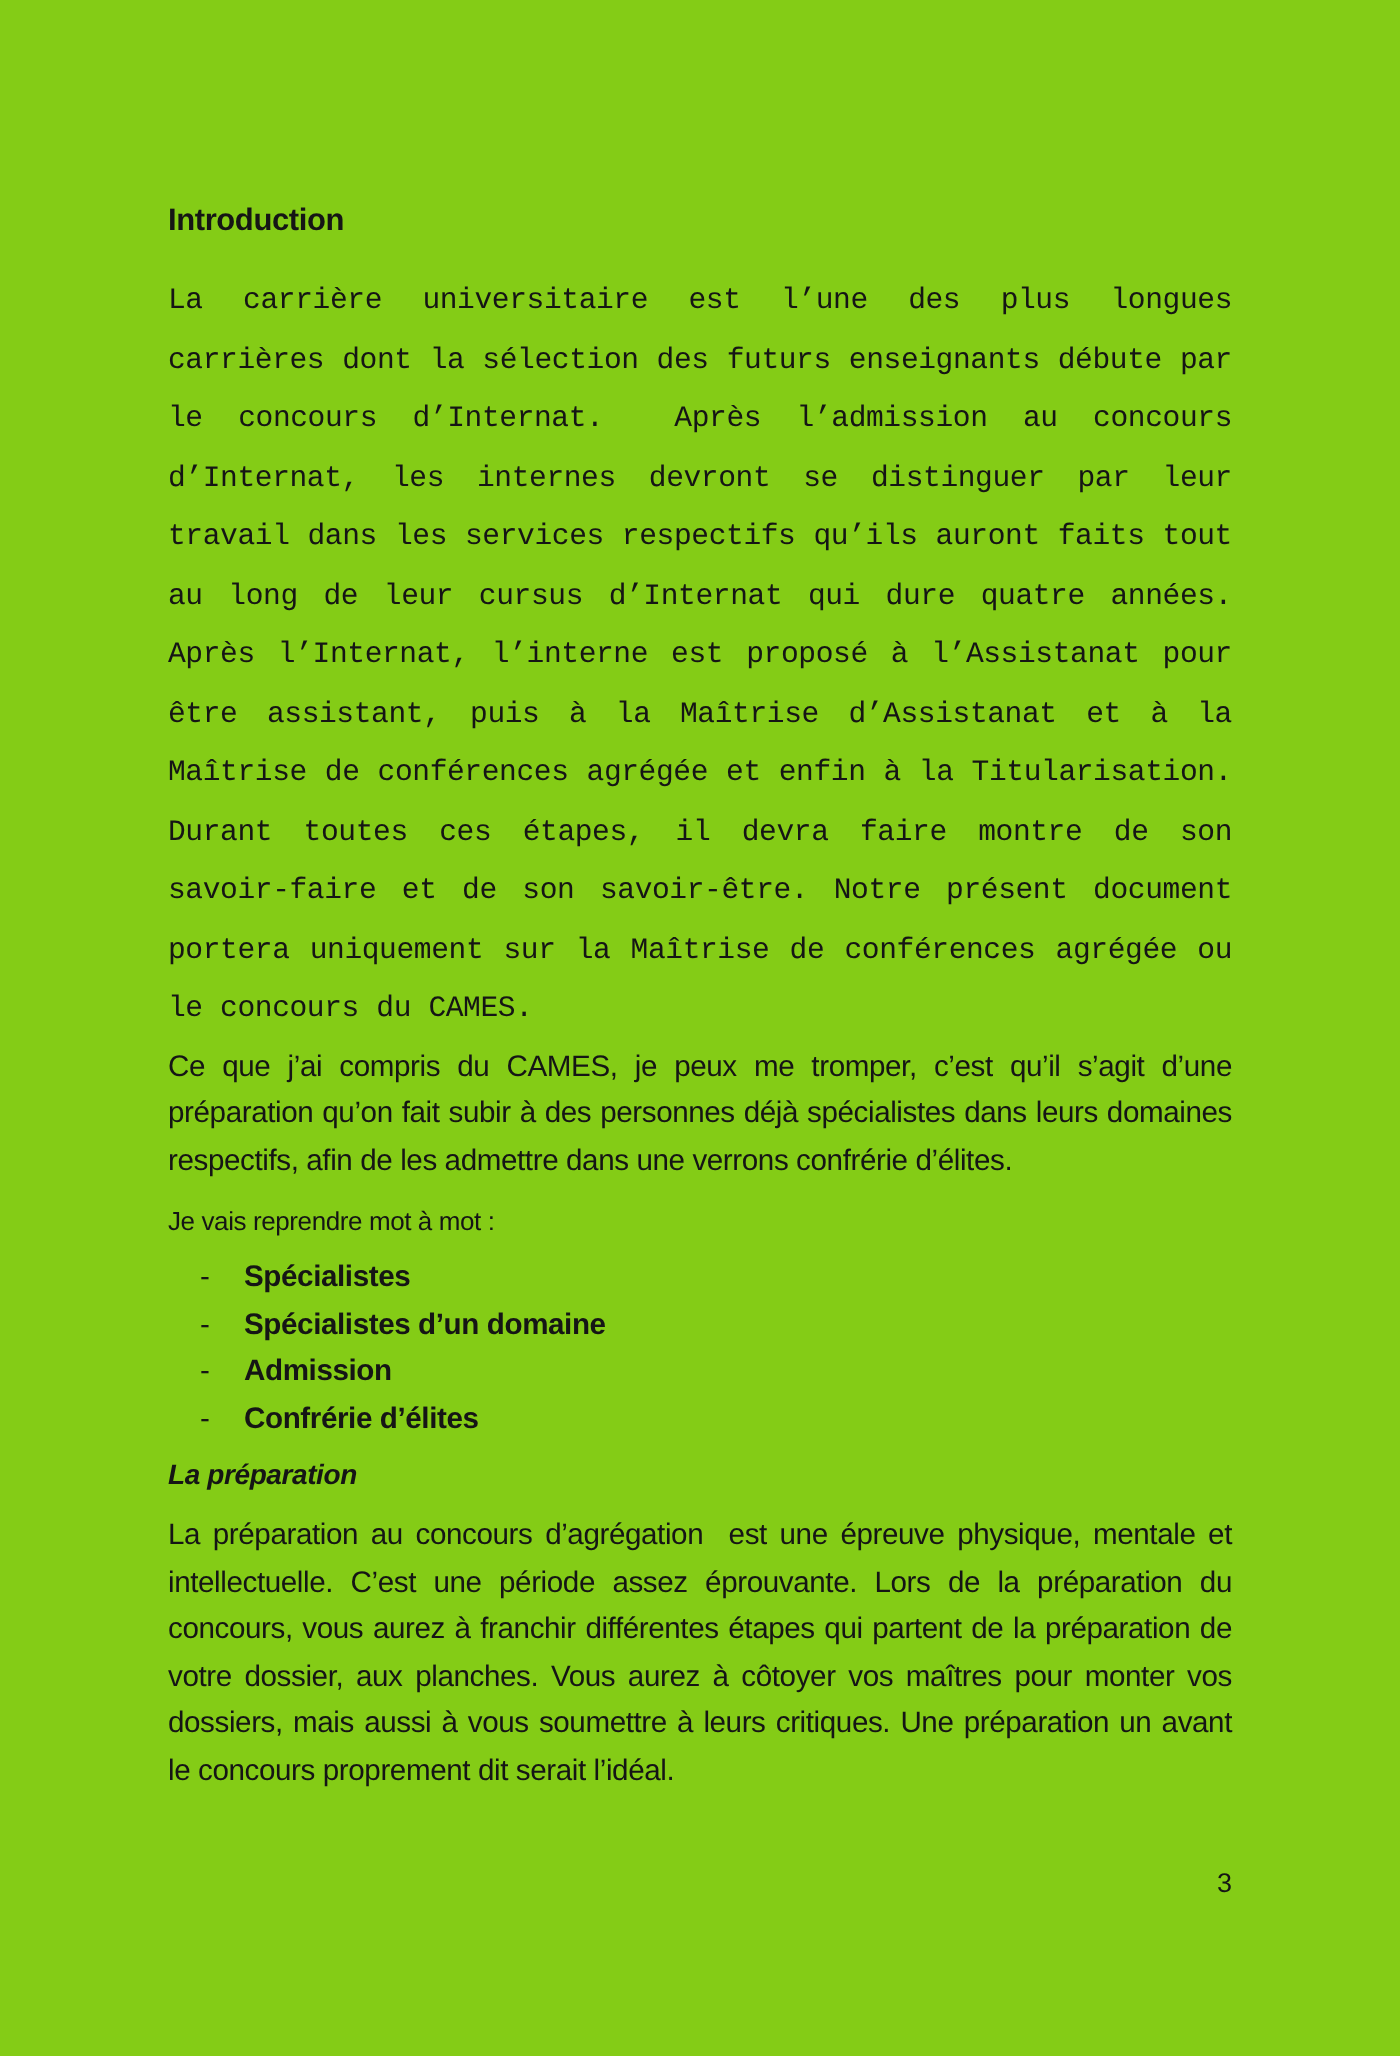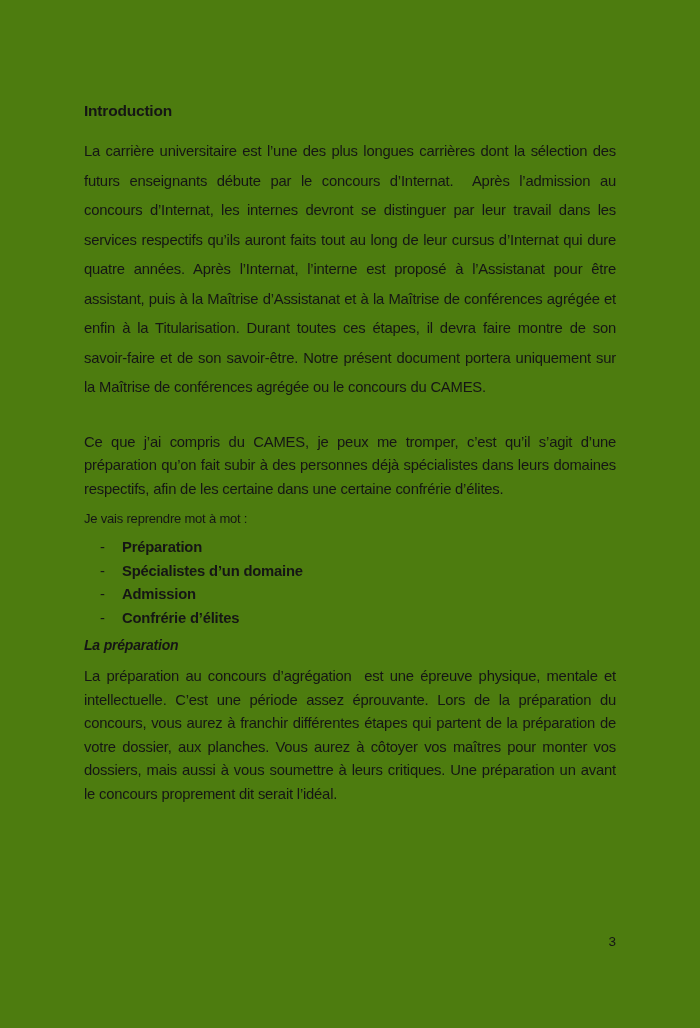--- a/index.html
+++ b/index.html
@@ -4,21 +4,21 @@
 <style>
   html, body {
     margin: 0;
     padding: 0;
     background: #ffffff;
   }
   .page {
     position: relative;
     width: 700px;
     height: 1028px;
-    background: #4d7c0f;
+    background: #84cc16;
     overflow: hidden;
     font-family: "Liberation Sans", sans-serif;
     color: #151515;
   }
   .content {
     position: absolute;
     left: 84px;
     top: 101px;
     width: 532px;
   }
@@ -30,21 +30,22 @@
     margin: 0 0 16px 0;
   }
   .para {
     font-size: 14.8px;
     letter-spacing: -0.2px;
     text-align: justify;
     margin: 0;
   }
   .para-spaced {
     line-height: 29.5px;
-    margin-bottom: 28px;
+    margin-bottom: 2px;
+    font-family: Liberation Mono, monospace;
   }
   .para-single {
     line-height: 23.5px;
   }
   .mb-understand { margin-bottom: 6px; }
   .lead-line {
     font-size: 13px;
     letter-spacing: -0.2px;
     line-height: 23.5px;
     margin: 0 0 5.5px 0;
@@ -90,28 +91,28 @@
 </head>
 <body>
 
 <div class="page">
   <div class="content">
 
     <h1 class="h-intro">Introduction</h1>
 
     <p class="para para-spaced">La carrière universitaire est l’une des plus longues carrières dont la sélection des futurs enseignants débute par le concours d’Internat.&nbsp; Après l’admission au concours d’Internat, les internes devront se distinguer par leur travail dans les services respectifs qu’ils auront faits tout au long de leur cursus d’Internat qui dure quatre années. Après l’Internat, l’interne est proposé à l’Assistanat pour être assistant, puis à la Maîtrise d’Assistanat et à la Maîtrise de conférences agrégée et enfin à la Titularisation. Durant toutes ces étapes, il devra faire montre de son savoir-faire et de son savoir-être. Notre présent document portera uniquement sur la Maîtrise de conférences agrégée ou le concours du CAMES.</p>
 
-    <p class="para para-single mb-understand">Ce que j’ai compris du CAMES, je peux me tromper, c’est qu’il s’agit d’une préparation qu’on fait subir à des personnes déjà spécialistes dans leurs domaines respectifs, afin de les certaine dans une certaine confrérie d’élites.</p>
+    <p class="para para-single mb-understand">Ce que j’ai compris du CAMES, je peux me tromper, c’est qu’il s’agit d’une préparation qu’on fait subir à des personnes déjà spécialistes dans leurs domaines respectifs, afin de les admettre dans une verrons confrérie d’élites.</p>
 
     <p class="lead-line">Je vais reprendre mot à mot :</p>
 
     <ul class="keywords">
       <li>
         <span class="dash">-</span>
-        <span>Préparation</span>
+        <span>Spécialistes</span>
       </li>
       <li>
         <span class="dash">-</span>
         <span>Spécialistes d’un domaine</span>
       </li>
       <li>
         <span class="dash">-</span>
         <span>Admission</span>
       </li>
       <li>

